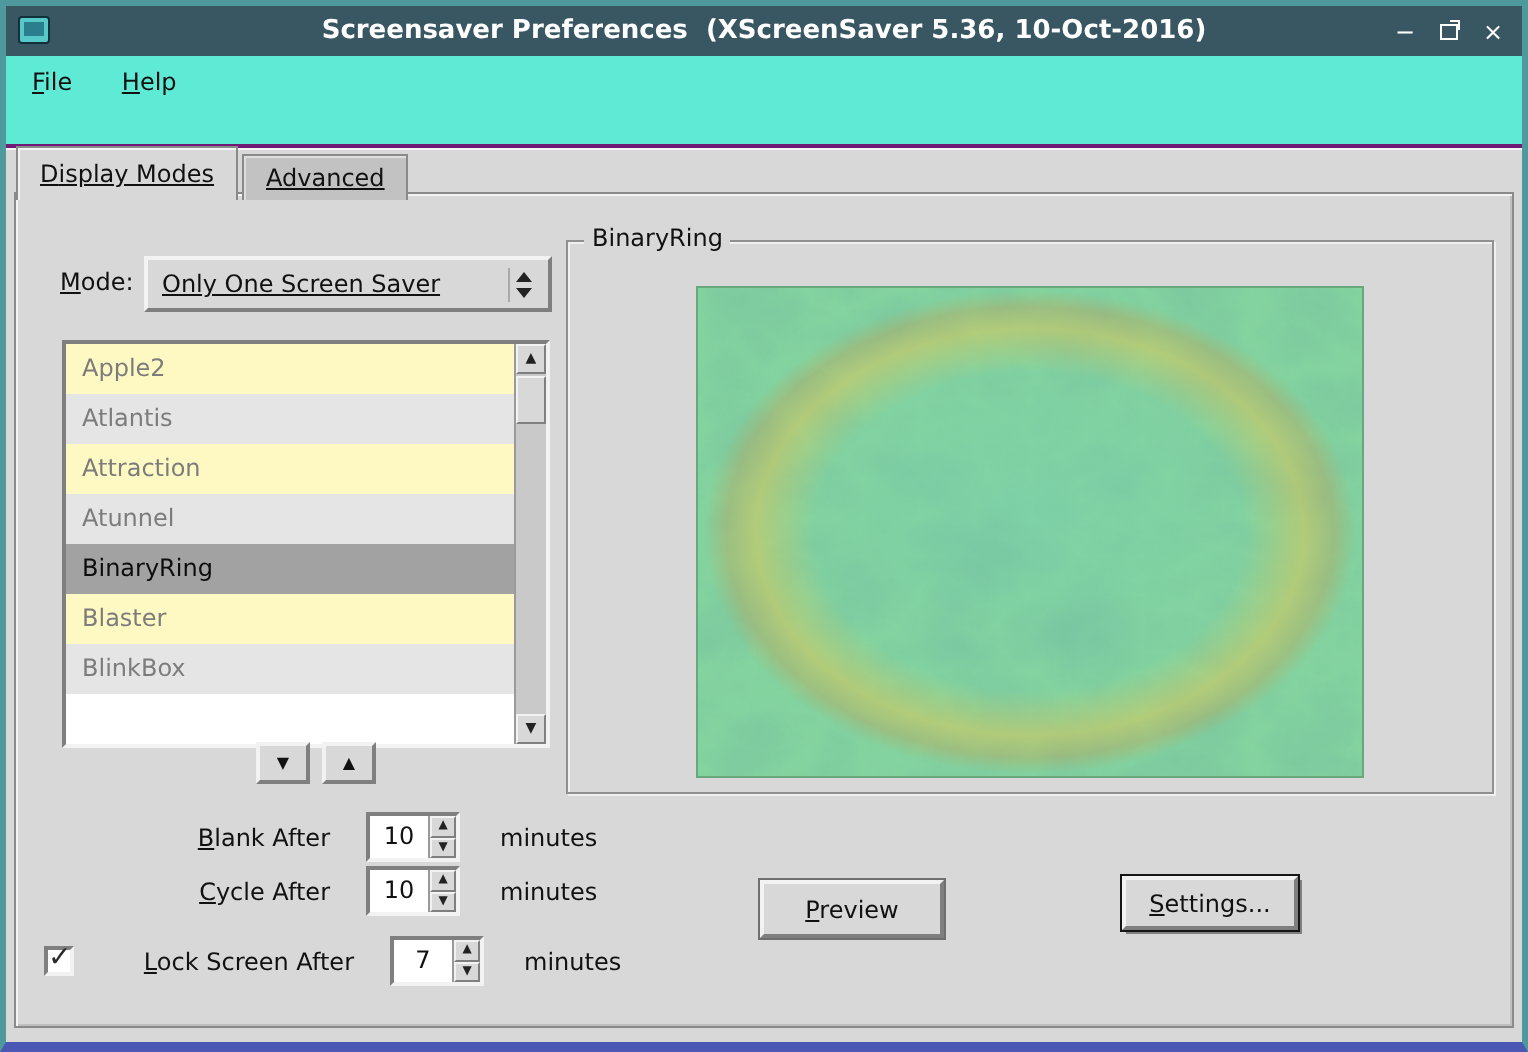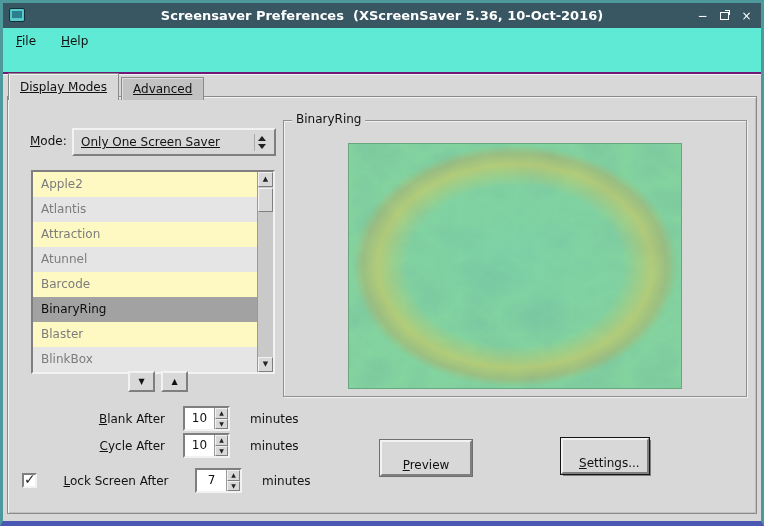--- a/index.html
+++ b/index.html
@@ -83,21 +83,21 @@
   .mini-btn{ width:27px; height:21px; background:#d8d8d8; font-family:inherit;
     border:2px solid; border-color:#f2f2f2 #7f7f7f #7f7f7f #f2f2f2;
     font-size:8px; color:#111; display:flex; align-items:center; justify-content:center; padding:0; }
 
   
   .field-row{ position:absolute; display:flex; align-items:center; z-index:2; font-size:12px; height:25px;gap:12px; }
   .row-blank{ left:30px; top:403px; }
   .row-cycle{ left:30px; top:430px; }
   .row-lock{ left:19px; top:465px; }
   .flabel{ width:132px; text-align:right; margin-right:6px; }
-  .row-lock .flabel{ width:122px; text-align:center; }
+  .row-lock .flabel{ width:122px; text-align:right; }
   .spin{ display:flex; height:25px; border:2px solid; border-color:#7f7f7f #f2f2f2 #f2f2f2 #7f7f7f;
     background:#fff; }
   .spin-val{ width:29px; text-align:center; line-height:21px; font-size:12px; background:#fff; }
   .spin-btns{ display:flex; flex-direction:column; width:14px; border-left:1px solid #9a9a9a; }
   .spin-btn{ flex:1; background:#d8d8d8; border:1px solid; border-color:#f2f2f2 #7f7f7f #7f7f7f #f2f2f2;
     font-size:6px; line-height:8px; text-align:center; color:#222; cursor:default; }
   .funit{ margin-left:8px; }
 
   .checkbox{ width:15px; height:15px; background:#fff; margin-right:6px; position:relative;
     border:2px solid; border-color:#7f7f7f #f2f2f2 #f2f2f2 #7f7f7f; cursor:default; }
@@ -112,21 +112,21 @@
     background:var(--preview-green,#86d69f); overflow:hidden; border:1px solid #69a87d; }
   .noise-svg{ position:absolute; left:0; top:0; }
   .tint{ position:absolute; inset:0;
     background:radial-gradient(ellipse 60% 55% at 50% 45%, rgba(110,205,185,0.25), rgba(0,0,0,0) 75%); }
   .ring{ position:absolute; inset:0;
     background:radial-gradient(ellipse 163px 121px at 50% 50%,
       rgba(0,0,0,0) 66%, rgba(224,198,84,0.50) 84%, rgba(212,150,62,0.30) 93%, rgba(0,0,0,0) 100%); }
 
   
   .btn{ position:absolute; background:#d8d8d8; font-family:inherit; font-size:12px; color:#111;
-    border:2px solid; border-color:#f2f2f2 #7f7f7f #7f7f7f #f2f2f2; z-index:2; padding:16px; }
+    border:2px solid; border-color:#f2f2f2 #7f7f7f #7f7f7f #f2f2f2; z-index:2; padding:5px; }
   .btn-preview{ left:377px; top:437px; width:92px; height:29px; outline:1px solid #6f6f6f; }
   .btn-settings{ left:558px; top:435px; width:88px; height:27px; outline:1px solid #151515;
     box-shadow:2px 2px 0 rgba(20,20,20,0.45); }
 </style>
 </head>
 <body>
 
 <div class="window">
 
   <div class="titlebar">
@@ -160,21 +160,20 @@
       <span class="tri-down"></span>
     </span>
   </div>
 
   <div class="listbox">
     <div class="list-rows">
         <div class="list-row even">Apple2</div>
         <div class="list-row odd">Atlantis</div>
         <div class="list-row even">Attraction</div>
         <div class="list-row odd">Atunnel</div>
-        <div class="list-row even">Barcode</div>
         <div class="list-row odd selected">BinaryRing</div>
         <div class="list-row even">Blaster</div>
         <div class="list-row odd">BlinkBox</div>
       </div>
     <div class="vscroll">
       <span class="sb-btn sb-up">▲</span>
       <span class="sb-thumb"></span>
       <span class="sb-btn sb-down">▼</span>
     </div>
   </div>

